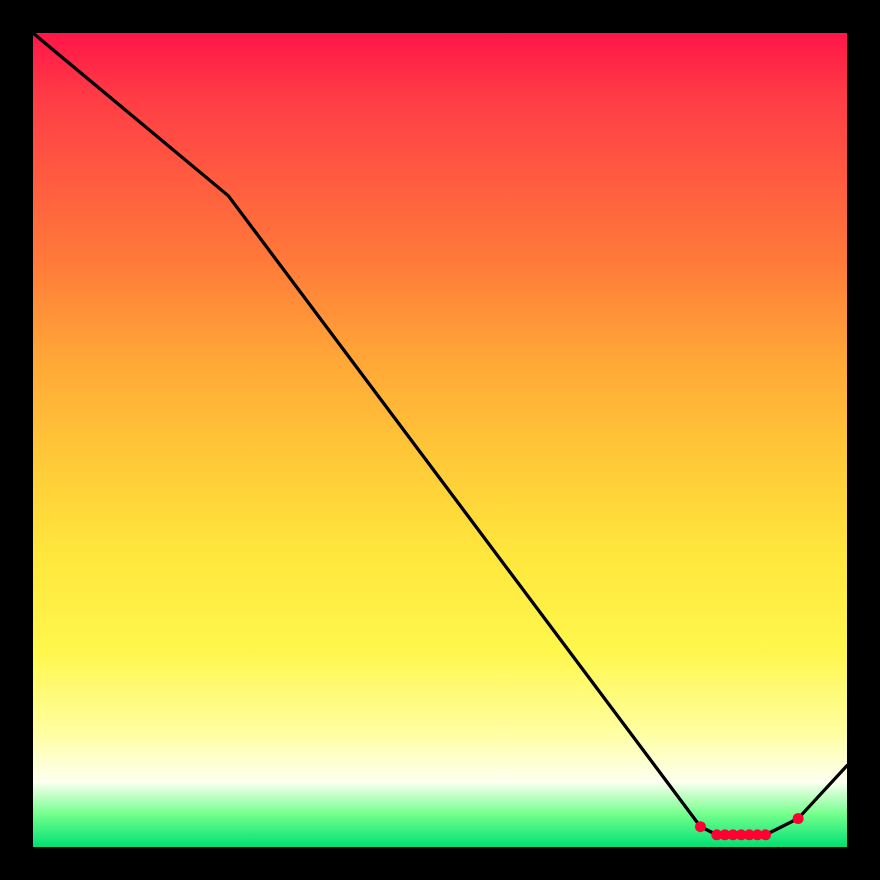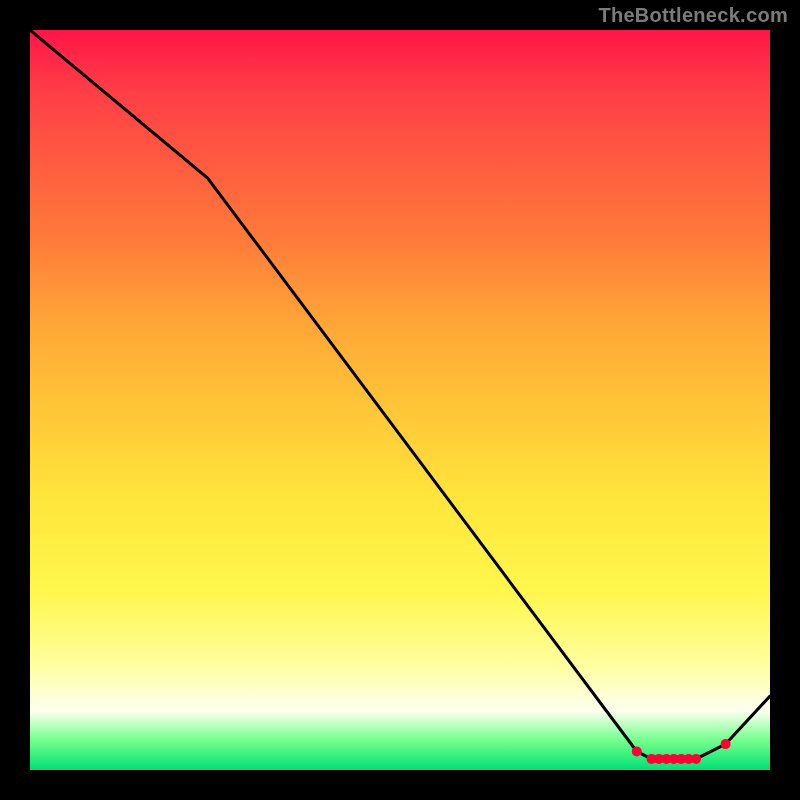--- a/index.html
+++ b/index.html
@@ -37,21 +37,20 @@
       #73ff8c 96%,
       #00e074 100%
     );
   }
   svg.curve { position: absolute; left: 0; top: 0; width: 740px; height: 740px; }
 </style>
 </head>
 <body>
 
 <div class="stage">
-  <div class="watermark">TheBottleneck.com</div>
   <div class="plot-area">
     <svg class="curve" viewBox="0 0 740 740">
       <path id="line-path" fill="none" stroke="#000000" stroke-width="3" stroke-linecap="round" d="M0.0 0.0 L177.6 148.0 L606.8 721.5 L621.6 728.9 L629.0 728.9 L636.4 728.9 L643.8 728.9 L651.2 728.9 L658.6 728.9 L666.0 728.9 L695.6 714.1 L740.0 666.0"></path>
       <g id="markers">
           <circle cx="606.8" cy="721.5" r="5" fill="#ff0033"></circle>
           <circle cx="621.6" cy="728.9" r="5" fill="#ff0033"></circle>
           <circle cx="629.0" cy="728.9" r="5" fill="#ff0033"></circle>
           <circle cx="636.4" cy="728.9" r="5" fill="#ff0033"></circle>
           <circle cx="643.8" cy="728.9" r="5" fill="#ff0033"></circle>
           <circle cx="651.2" cy="728.9" r="5" fill="#ff0033"></circle>

